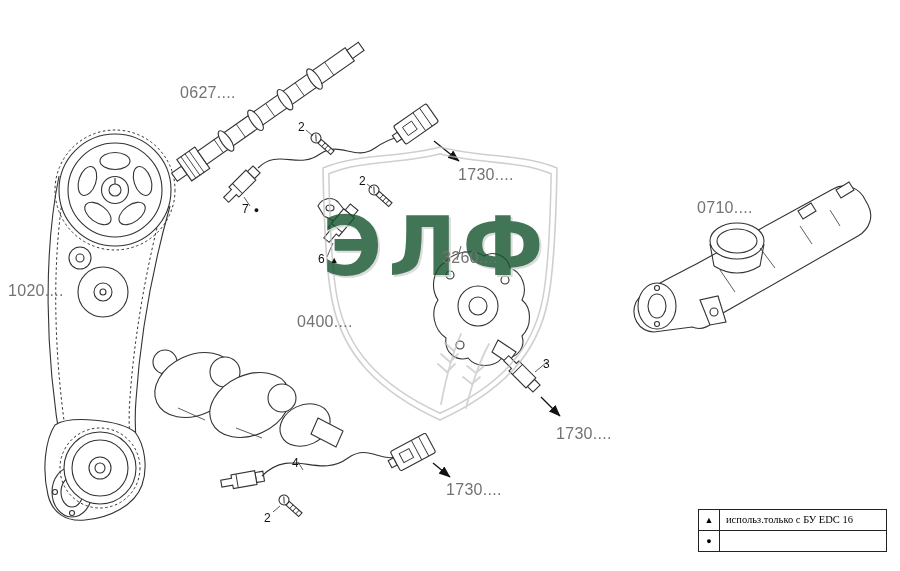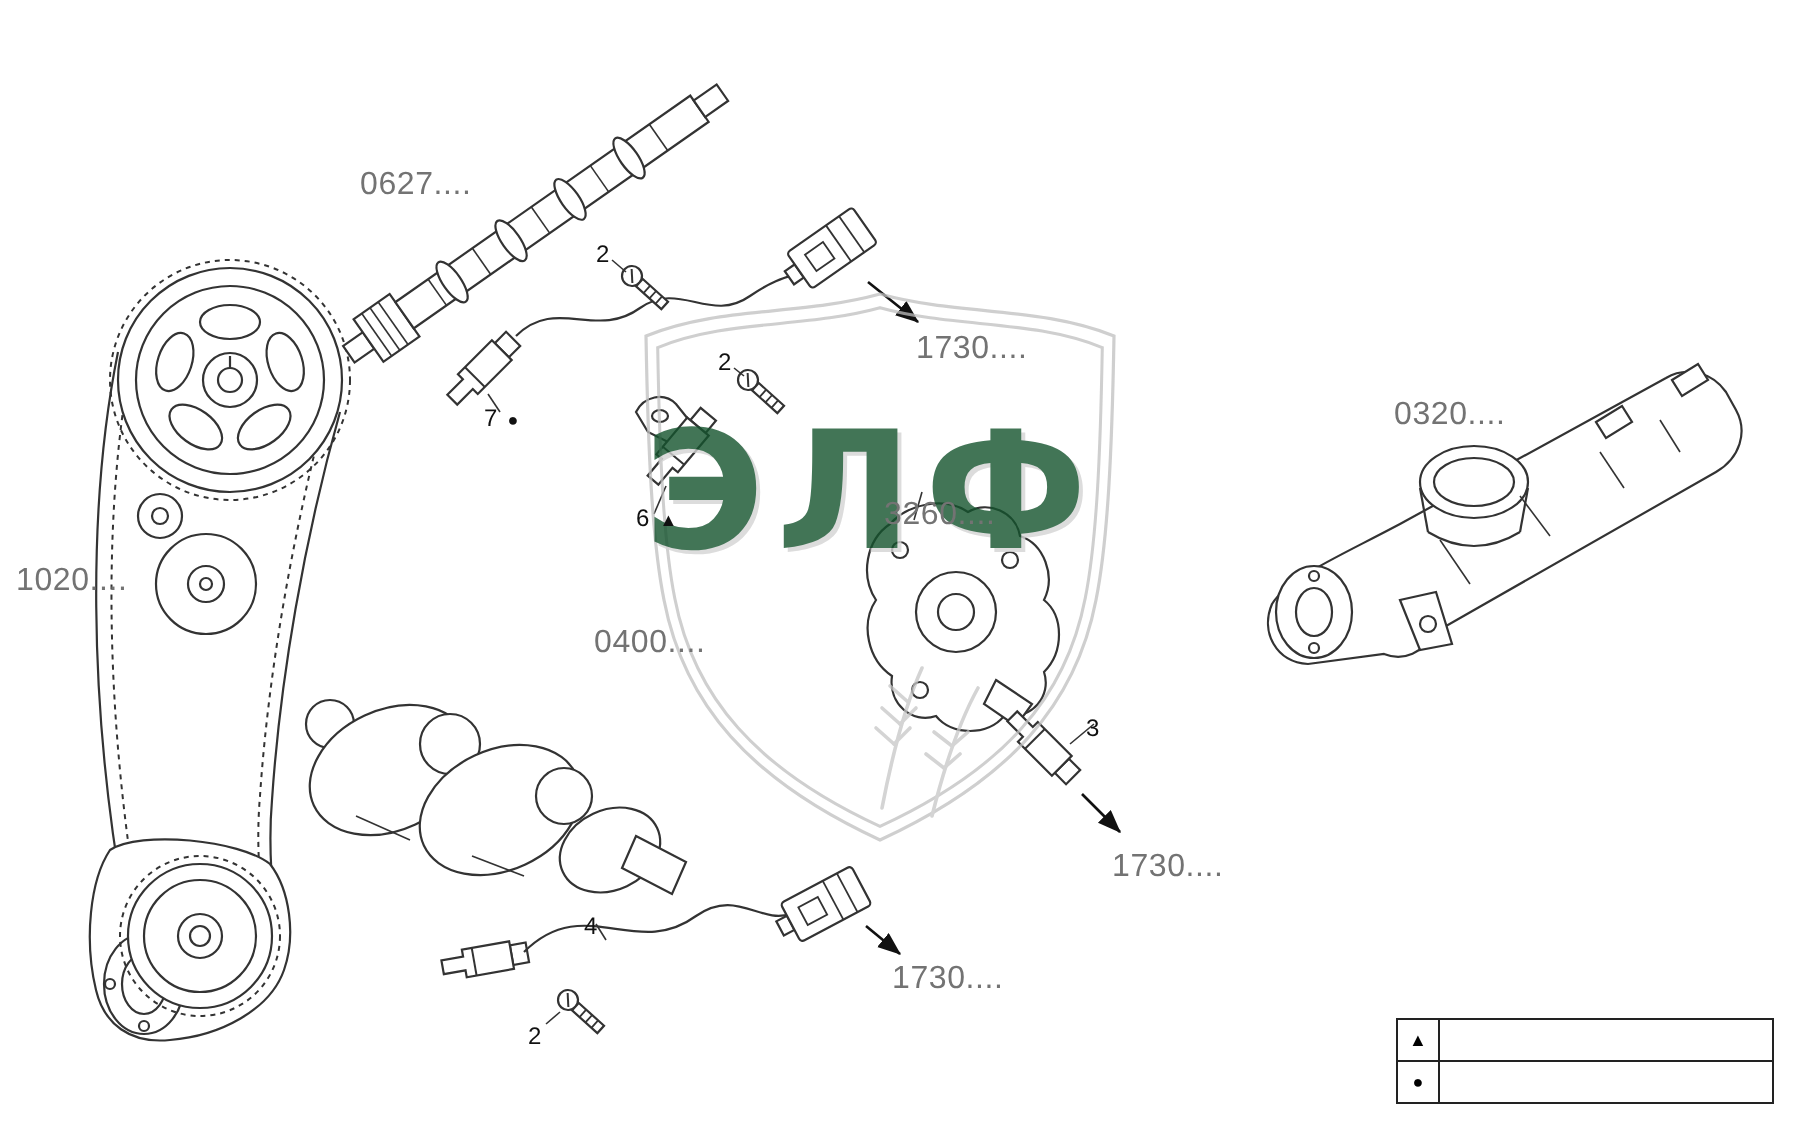--- a/index.html
+++ b/index.html
@@ -230,40 +230,41 @@
       </g>
     </g>
   </svg>
 
   <div class="wm-title">ЭЛФ</div>
 
   <div class="lbl" style="left:180px;top:84px">0627....</div>
   <div class="lbl" style="left:8px;top:282px">1020....</div>
   <div class="lbl" style="left:297px;top:313px">0400....</div>
   <div class="lbl" style="left:442px;top:249px">3260....</div>
-  <div class="lbl" style="left:697px;top:199px">0320....</div>
+  <div class="lbl" style="left:697px;top:199px">0710....</div>
   <div class="lbl" style="left:458px;top:166px">1730....</div>
   <div class="lbl" style="left:556px;top:425px">1730....</div>
   <div class="lbl" style="left:446px;top:481px">1730....</div>
 
   <div class="callout" style="left:298px;top:120px">2</div>
   <div class="callout" style="left:359px;top:174px">2</div>
   <div class="callout" style="left:264px;top:511px">2</div>
   <div class="callout" style="left:543px;top:357px">3</div>
   <div class="callout" style="left:292px;top:456px">4</div>
 
   <div class="callout" style="left:242px;top:202px">
     <span>7</span><span class="mk">●</span>
   </div>
   <div class="callout" style="left:318px;top:252px">
     <span>6</span><span class="mk">▲</span>
   </div>
 
   <div class="legend">
     <div class="legend-row">
       <span class="legend-mk">▲</span>
+      <span class="legend-tx">использ.только с БУ EDC 16</span>
     </div>
     <div class="legend-row">
       <span class="legend-mk">●</span>
     </div>
   </div>
 
 </div>
 
 </body></html>

